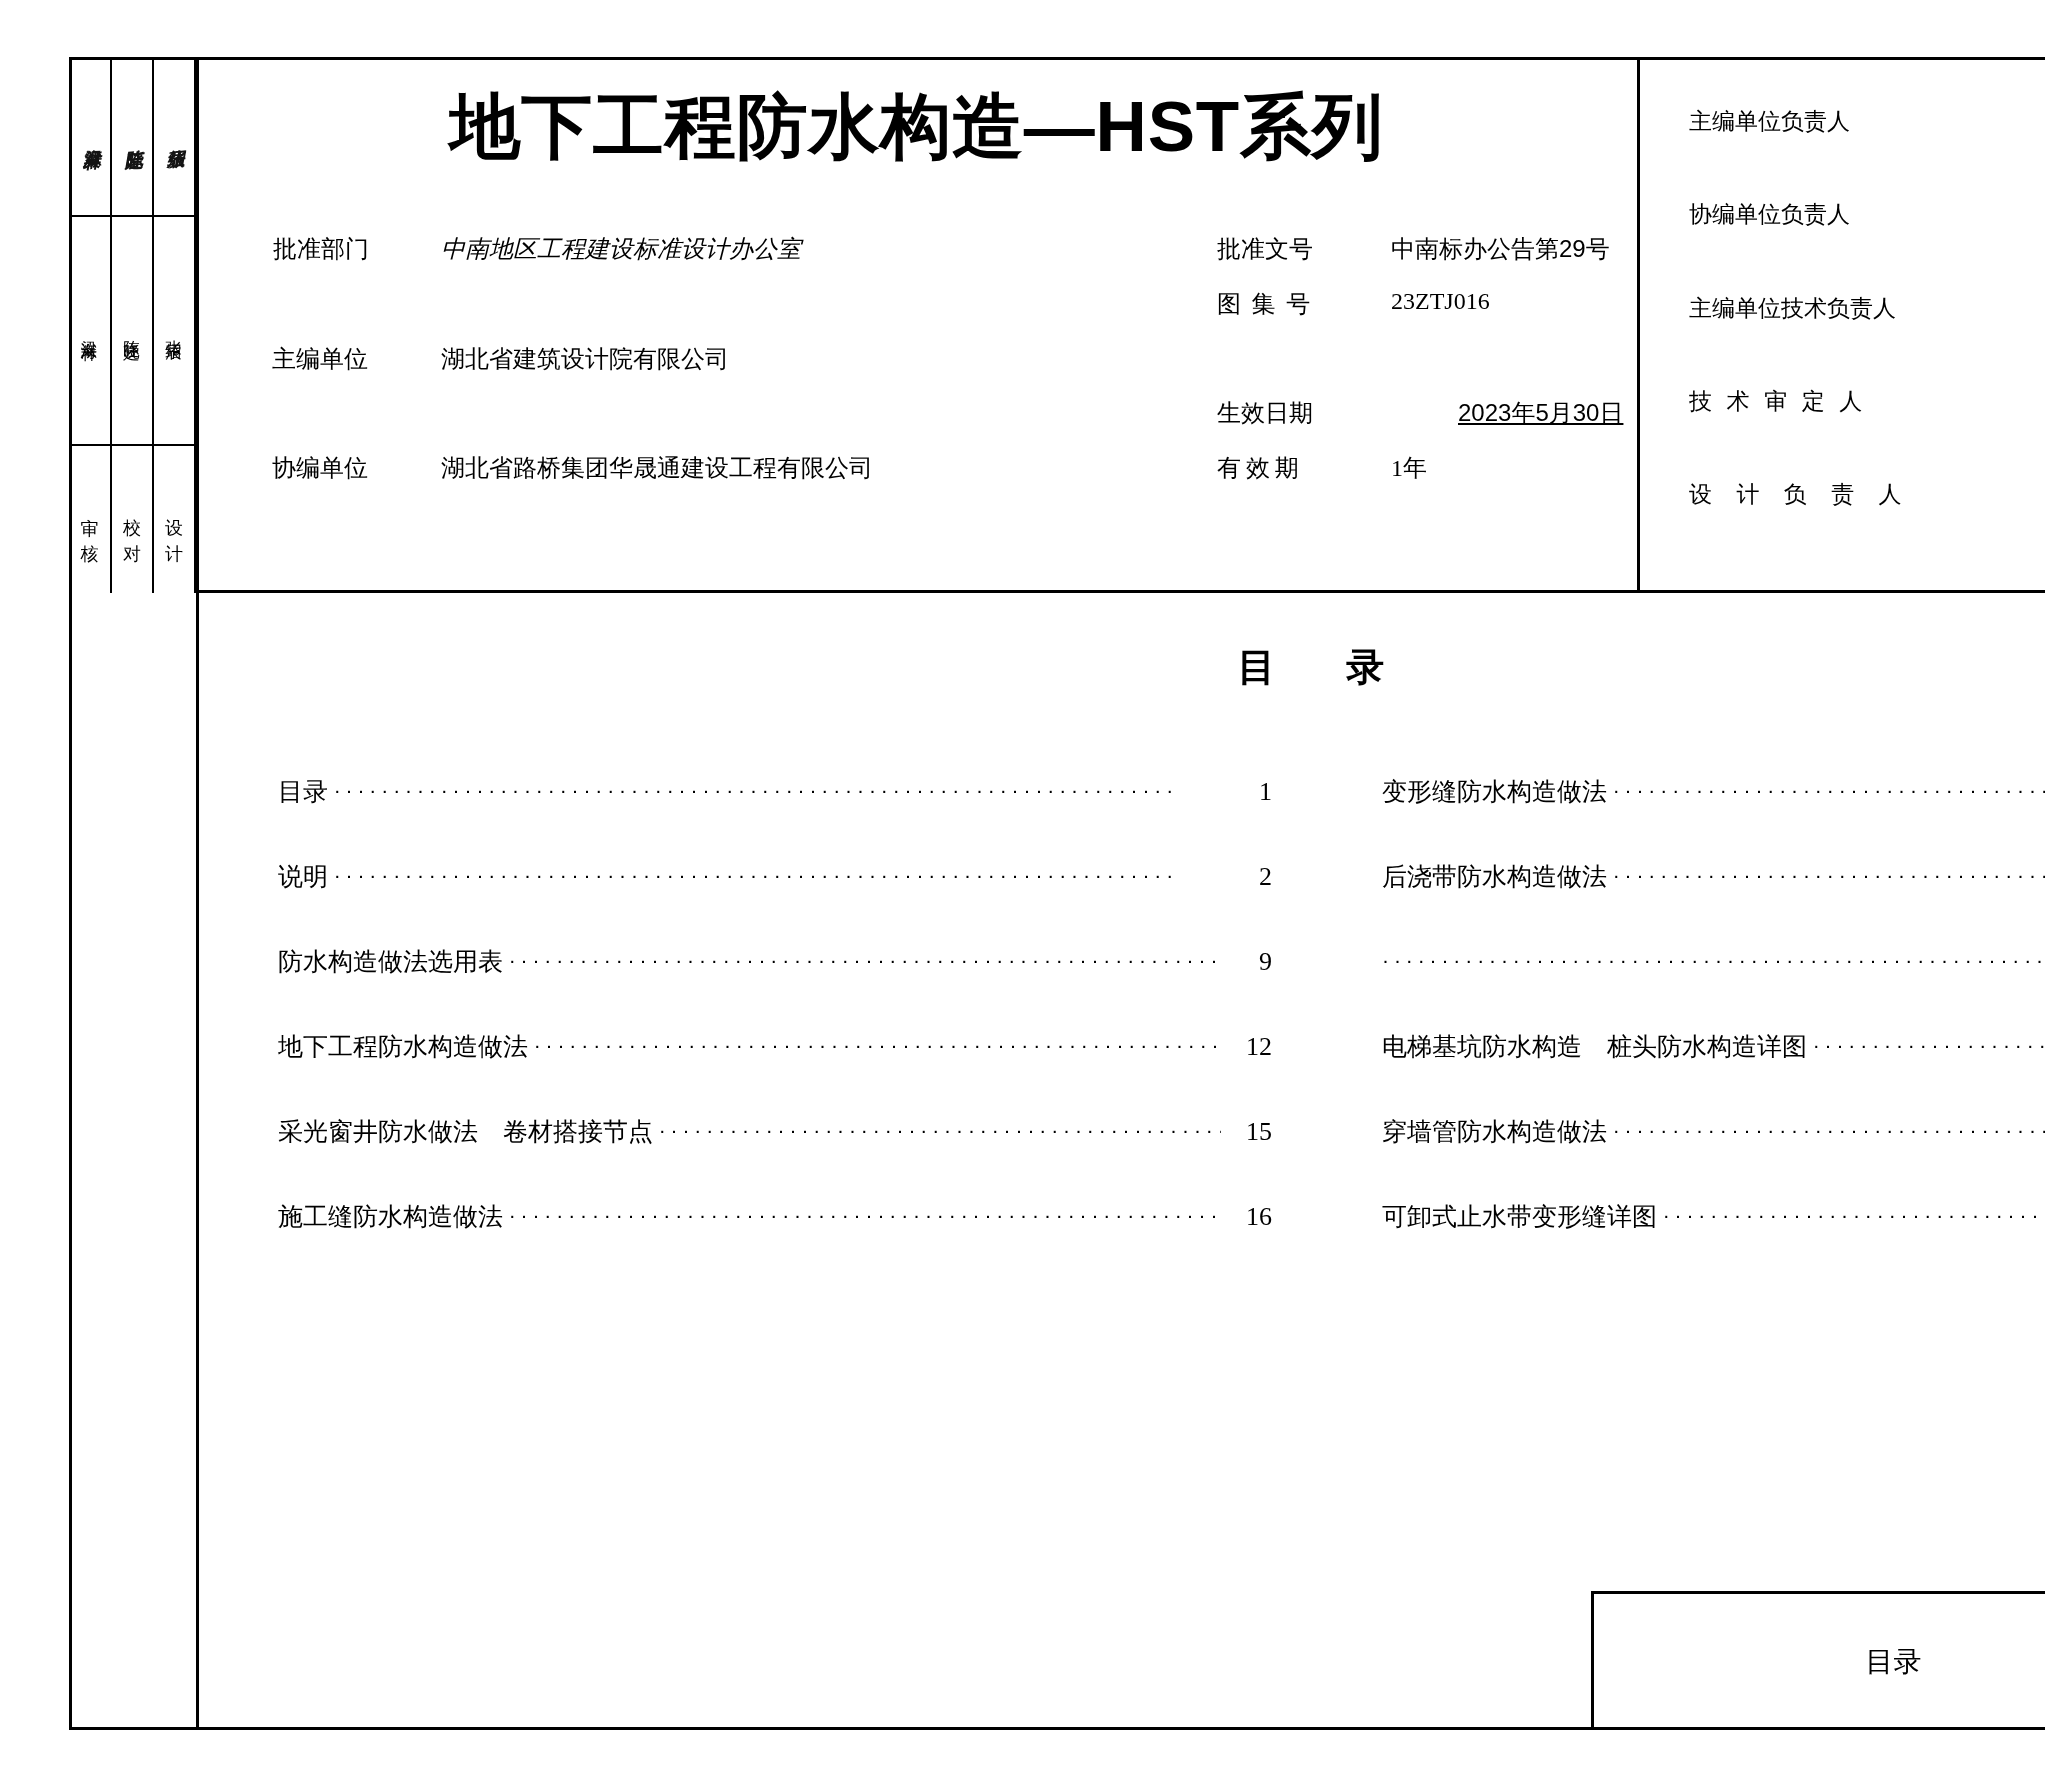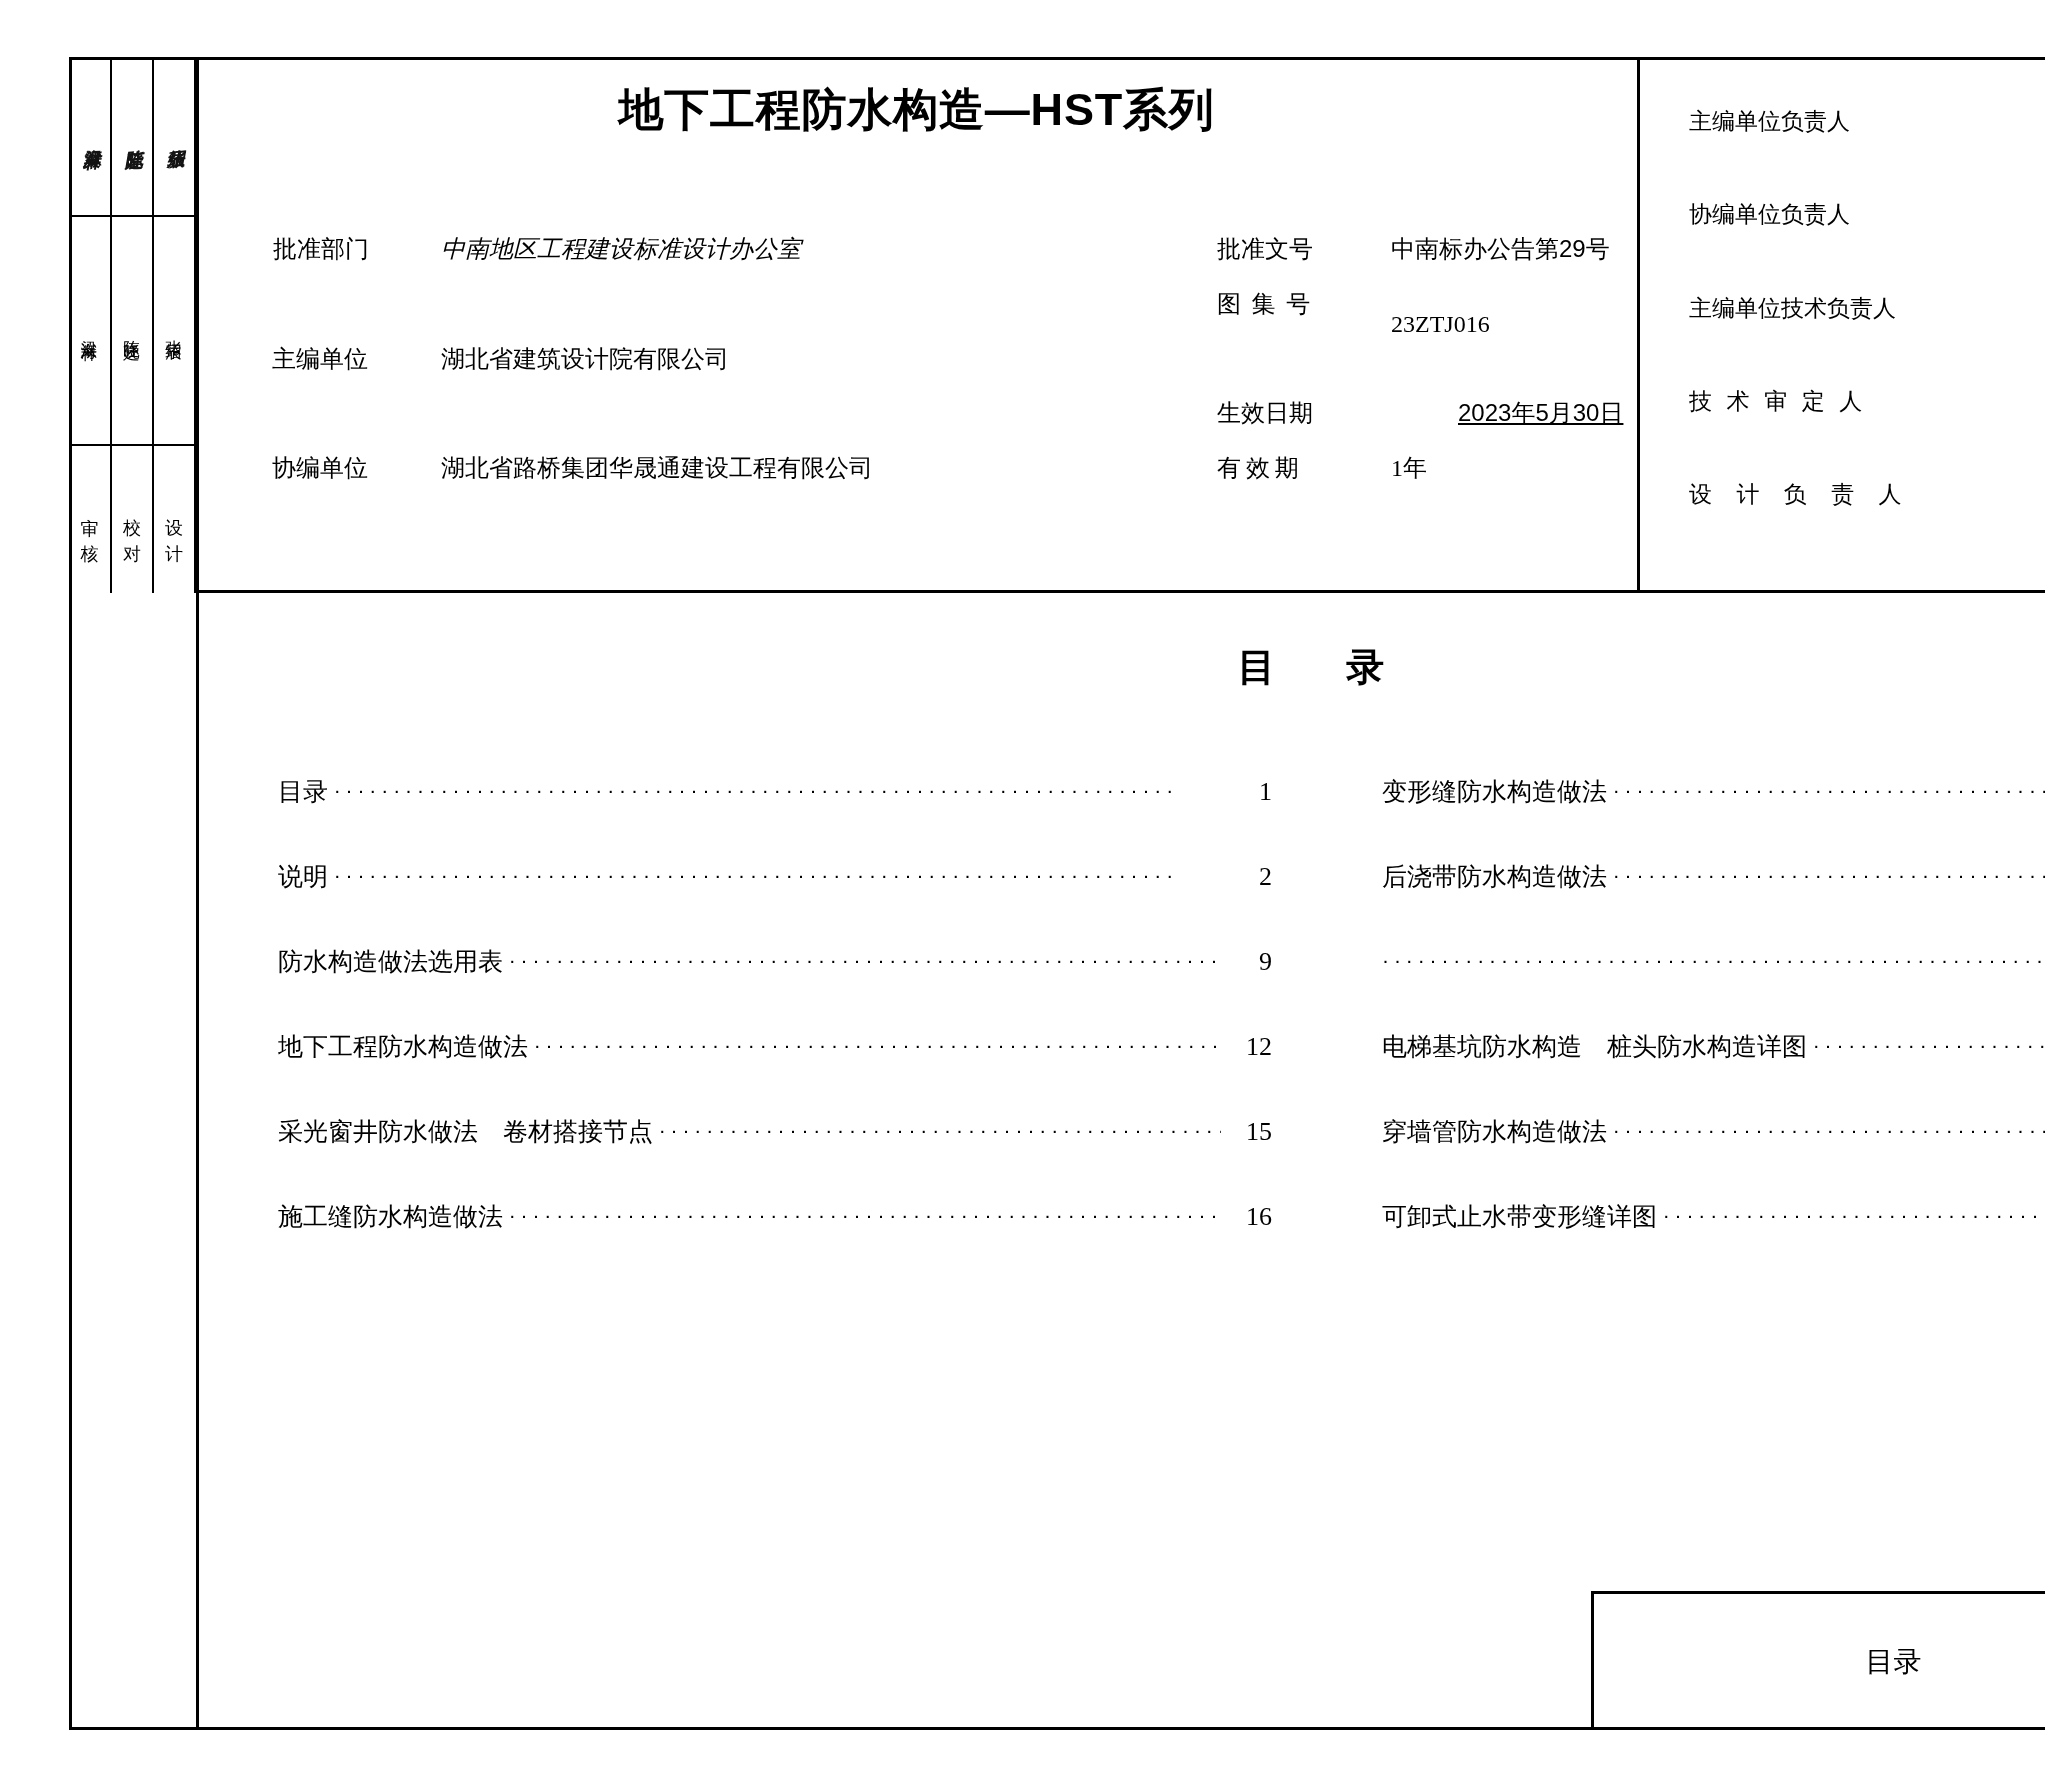--- a/index.html
+++ b/index.html
@@ -126,21 +126,21 @@
   }
 
   .main-title {
     position: absolute;
     left: 0;
     top: 22.5px;
     width: 100%;
     text-align: center;
     font-family: "Liberation Sans", "DejaVu Sans", sans-serif;
     font-weight: bold;
-    font-size: 45px;
+    font-size: 71px;
     letter-spacing: 0.8px;
     white-space: nowrap;
   }
 
   
   .hl-row {
     position: absolute;
     font-size: 24px;
     font-family: "Liberation Sans", "DejaVu Sans", sans-serif;
     white-space: nowrap;
@@ -299,21 +299,21 @@
       <div class="hl-row" style="left:76px; top:286px;">主编单位</div>
       <div class="hl-row" style="left:245px; top:286px;">湖北省建筑设计院有限公司</div>
 
       <div class="hl-row" style="left:76px; top:395px;">协编单位</div>
       <div class="hl-row" style="left:245px; top:395px;">湖北省路桥集团华晟通建设工程有限公司</div>
 
       <div class="hl-row" style="left:1021px; top:176px;text-align:right;">批准文号</div>
       <div class="hl-row" style="left:1195px; top:176px;">中南标办公告第29号</div>
 
       <div class="hl-row" style="left:1021px; top:231px; letter-spacing:10.6px;font-family:Liberation Serif, serif;">图集号</div>
-      <div class="hl-row" style="left:1195px; top:231px; font-family:'Liberation Serif',serif;margin-top:23px;">23ZTJ016</div>
+      <div class="hl-row" style="left:1195px; top:231px; font-family:'Liberation Serif',serif;">23ZTJ016</div>
 
       <div class="hl-row" style="left:1021px; top:340px;">生效日期</div>
       <div class="hl-row" style="left:1262px; top:340px;text-decoration:underline;">2023年5月30日</div>
 
       <div class="hl-row" style="left:1021px; top:395px; letter-spacing:4.9px;">有效期</div>
       <div class="hl-row" style="left:1195px; top:395px; font-family:'Liberation Serif',serif;">1年</div>
     </div>
 
     <div class="header-right">
       <div class="sign-row" style="top:49px;">

